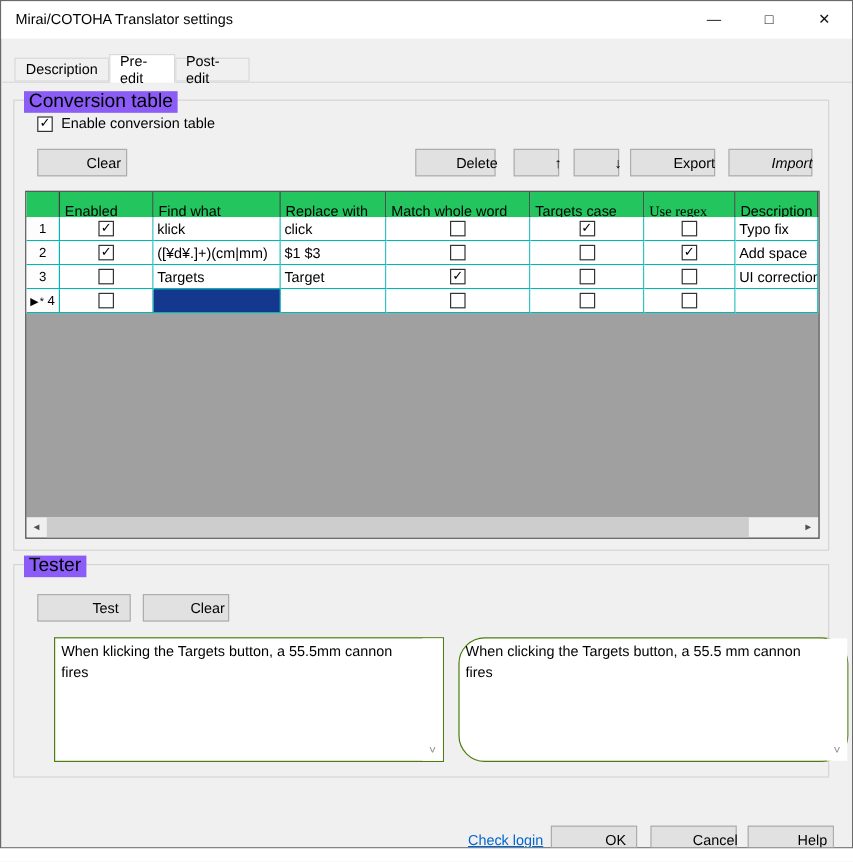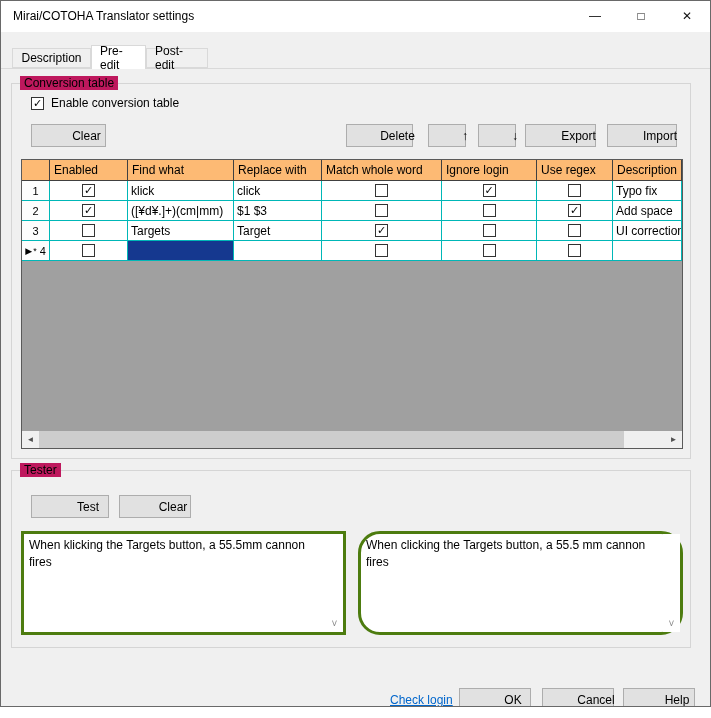--- a/index.html
+++ b/index.html
@@ -18,54 +18,54 @@
             font-size:12px; color:#111; }
 
   
   .tabline { position:absolute; top:67px; left:0; right:0; height:1px; background:#d9d9d9; }
   .tab { position:absolute; top:47px; height:20px; background:#f0f0f0; border:1px solid #d9d9d9;
          display:flex; align-items:center; justify-content:center; padding:0 8px; z-index:1; }
   .tab.active { top:44px; height:24px; background:#fff; border-bottom:none; z-index:3; }
 
   
   .group { position:absolute; border:1px solid #d5d5d5; background:transparent; }
-  .glabel { position:absolute; top:-8px; left:8px; background:#be185d; padding:0 4px; font-size:12px;text-align:right; }
+  .glabel { position:absolute; top:-8px; left:8px; background:#8b5cf6; padding:0 4px; font-size:16px;text-align:right; }
 
   
   .cbrow { position:absolute; left:30px; top:95px; display:flex; align-items:center; gap:7px; z-index:2; }
   .cb { width:13px; height:13px; border:1px solid #333; background:#fff; display:flex;
         align-items:center; justify-content:center; font-size:11px; line-height:1; flex:0 0 auto; }
 
   
   .btn { position:absolute; height:23px; background:#e1e1e1; border:1px solid #adadad;
          display:flex; align-items:center; justify-content:center; font-size:12px; cursor:default;padding-left:36px; }
 
   
   .grid { position:absolute; left:20px; top:158px; width:662px; height:290px;
           border:1px solid #5a5a5a; background:#a0a0a0; display:flex; flex-direction:column; overflow:hidden; }
   .ghead { display:flex; height:21px; background:#fff; border-bottom:1px solid #404040; flex:0 0 auto; }
-  .hcell { border-right:1px solid #404040; display:flex; align-items:center; padding:4px 4px;
-           font-size:12px; background:#fdba74; overflow:hidden; white-space:nowrap; }
+  .hcell { border-right:1px solid #404040; display:flex; align-items:center; padding:16px 4px;
+           font-size:12px; background:#22c55e; overflow:hidden; white-space:nowrap; }
   .grow { display:flex; height:20px; flex:0 0 auto; background:#fff; }
   .gcell { border-right:1px solid #00b7b7; border-bottom:1px solid #00b7b7; display:flex;
            align-items:center; padding:0 3px; font-size:12px; background:#fff; overflow:hidden; white-space:nowrap; }
   .rowhead { justify-content:center; gap:2px; font-size:11px; background:#fdfdfd; }
   .cbcell { justify-content:center; }
   .sel { background:#15388f; }
   .marker { font-size:9px; letter-spacing:1px; }
   .gfill { flex:1 1 auto; background:#a0a0a0; }
   .hscroll { height:17px; background:#f0f0f0; display:flex; align-items:center; flex:0 0 auto; }
   .sarrow { width:17px; height:17px; display:flex; align-items:center; justify-content:center;
             font-size:8px; color:#505050; flex:0 0 auto; }
   .sthumb { height:17px; background:#cdcdcd; flex:0 0 585px; }
   .strack { flex:1 1 auto; }
 
   
   .tbox { position:absolute; top:530px; width:325px; height:104px; background:#fff;
-          border:3px solid #4d7c0f; }
+          border:1px solid #4d7c0f;margin-left:24px; }
   .ttext { position:absolute; left:5px; top:3px; right:22px; bottom:3px; font-size:12px;
            line-height:1.4; white-space:pre-wrap; overflow:hidden; }
   .vsb { position:absolute; top:0; right:0; width:17px; bottom:0; background:#fff; }
   .vsb .down { position:absolute; bottom:1px; left:0; width:17px; height:16px; display:flex;
                align-items:center; justify-content:center; color:#8a8a8a; font-size:10px; }
 
   
   .link { position:absolute; color:#0066cc; text-decoration:underline; font-size:12px; cursor:pointer; }
 </style>
 </head>
@@ -100,31 +100,31 @@
   <div class="cbrow">
     <span class="cb" id="enable-cb">✓</span>
     <span>Enable conversion table</span>
   </div>
 
   <div class="btn" style="left:30px; top:123px; width:75px;">Clear</div>
   <div class="btn" style="left:345px; top:123px; width:67px;">Delete</div>
   <div class="btn" style="left:427px; top:123px; width:36px;">↑</div>
   <div class="btn" style="left:477px; top:123px; width:36px;">↓</div>
   <div class="btn" style="left:524px; top:123px; width:71px;">Export</div>
-  <div class="btn" style="left:606px; top:123px; width:70px;">Import</div>
+  <div class="btn" style="left:606px; top:123px; width:70px;font-style:italic;">Import</div>
 
   <div class="grid">
     <div class="ghead" id="ghead">
         <div class="hcell" style="flex: 0 0 28px;"></div>
         <div class="hcell" style="flex: 0 0 78px;">Enabled</div>
         <div class="hcell" style="flex: 0 0 106px;">Find what</div>
         <div class="hcell" style="flex: 0 0 88px;">Replace with</div>
         <div class="hcell" style="flex: 0 0 120px;">Match whole word</div>
-        <div class="hcell" style="flex: 0 0 95px;">Ignore login</div>
-        <div class="hcell" style="flex: 0 0 76px;">Use regex</div>
+        <div class="hcell" style="flex: 0 0 95px;">Targets case</div>
+        <div class="hcell" style="flex: 0 0 76px; font-family: Liberation Serif, serif;">Use regex</div>
         <div class="hcell" style="flex: 1 1 auto;">Description</div>
       </div>
     <div id="gbody">
         <div class="grow">
           <div class="gcell rowhead" style="flex: 0 0 28px;">
             <span>1</span>
           </div>
           <div class="gcell cbcell" style="flex: 0 0 78px;">
             <span class="cb">✓</span>
           </div>

